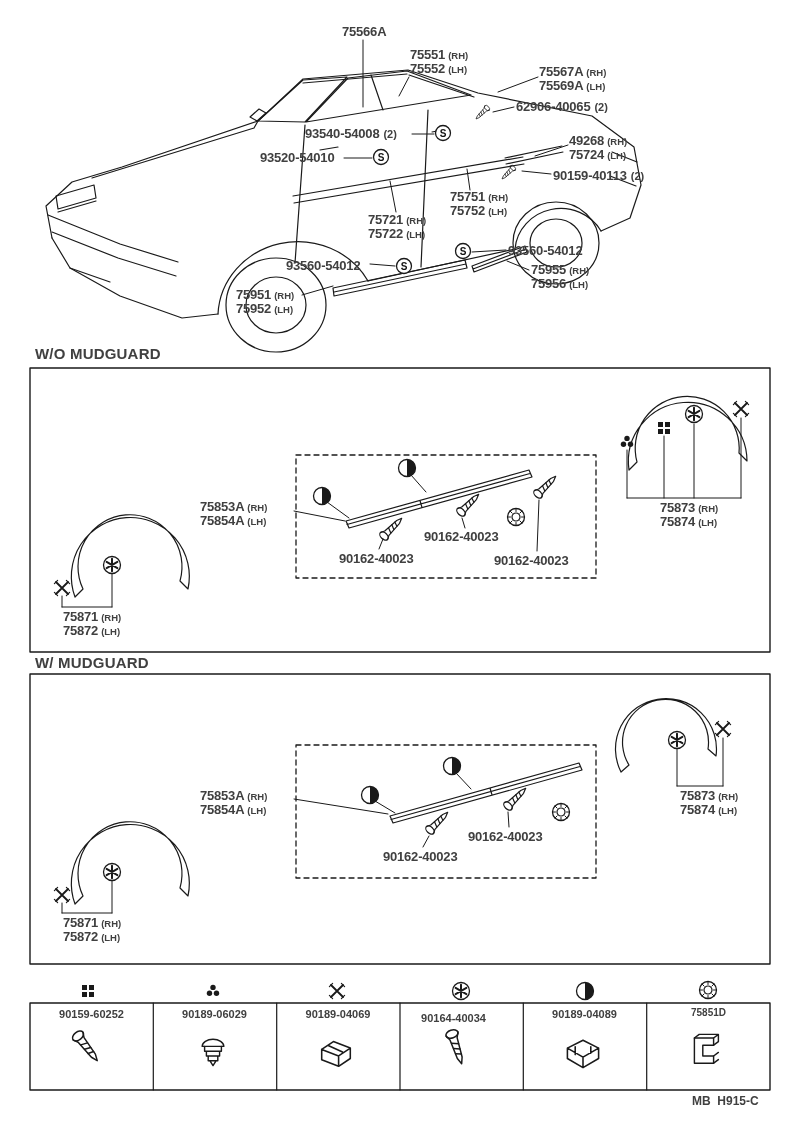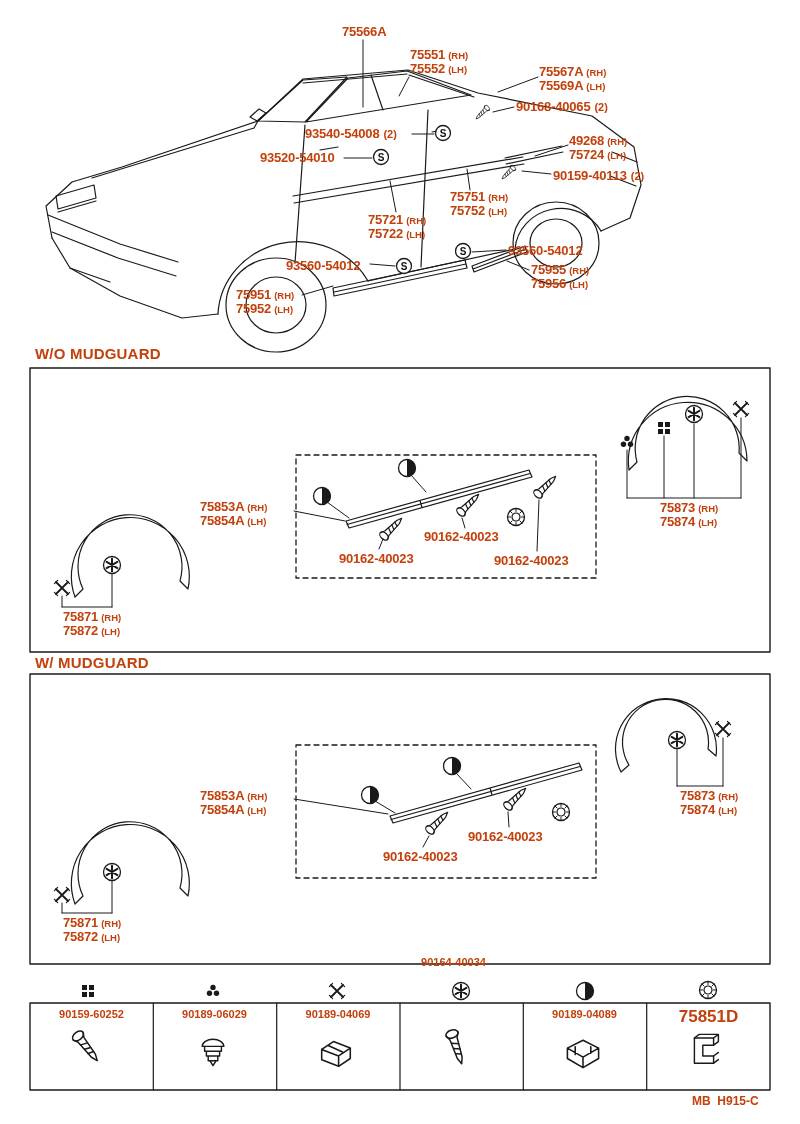--- a/index.html
+++ b/index.html
@@ -1,26 +1,26 @@
 <!DOCTYPE html>
 <html><head>
 <meta charset="utf-8">
 <style>
   html,body{margin:0;padding:0;background:#fff;}
   #page{position:relative;width:800px;height:1124px;background:#fff;overflow:hidden;
-        font-family:"Liberation Sans",sans-serif;color:#c2410c;border-radius:18px;}
+        font-family:"Liberation Sans",sans-serif;color:#404040;border-radius:18px;}
   #art{position:absolute;left:0;top:0;z-index:1;}
   .lbl{position:absolute;white-space:nowrap;line-height:13.5px;z-index:2;}
   .row{height:13.5px;}
   .pn{font-weight:bold;font-size:13px;letter-spacing:-0.2px;}
   .sfx{font-weight:bold;font-size:9.5px;margin-left:3px;}
   .qty{font-weight:bold;font-size:11px;margin-left:4px;}
   .sec-title{position:absolute;font-weight:bold;font-size:15px;letter-spacing:0.2px;z-index:2;}
   .tpn{position:absolute;font-weight:bold;font-size:11px;text-align:center;z-index:2;}
-  .tpn.big{font-size:17px;}
+  .tpn.big{font-size:10px;}
   .footer{position:absolute;font-weight:bold;font-size:12px;white-space:pre;z-index:2;text-align:center;}
   svg text{font-family:"Liberation Sans",sans-serif;}
 </style>
 </head>
 <body>
 
 <div id="page">
 
 <svg id="art" width="800" height="1124" viewBox="0 0 800 1124">
   <defs>
@@ -218,21 +218,21 @@
 </div>
 <div class="lbl" style="left:410px;top:47px">
   <div class="row"><span class="pn">75551</span><span class="sfx">(RH)</span></div>
   <div class="row"><span class="pn">75552</span><span class="sfx">(LH)</span></div>
 </div>
 <div class="lbl" style="left:539px;top:64px">
   <div class="row"><span class="pn">75567A</span><span class="sfx">(RH)</span></div>
   <div class="row"><span class="pn">75569A</span><span class="sfx">(LH)</span></div>
 </div>
 <div class="lbl" style="left:516px;top:99px">
-  <div class="row"><span class="pn">90168-40065</span><span class="qty">(2)</span></div>
+  <div class="row"><span class="pn">62906-40065</span><span class="qty">(2)</span></div>
 </div>
 <div class="lbl" style="left:305px;top:126px">
   <div class="row"><span class="pn">93540-54008</span><span class="qty">(2)</span></div>
 </div>
 <div class="lbl" style="left:260px;top:150px">
   <div class="row"><span class="pn">93520-54010</span></div>
 </div>
 <div class="lbl" style="left:569px;top:133px">
   <div class="row"><span class="pn">49268</span><span class="sfx">(RH)</span></div>
   <div class="row"><span class="pn">75724</span><span class="sfx">(LH)</span></div>
@@ -302,19 +302,19 @@
   <div class="row"><span class="pn">75874</span><span class="sfx">(LH)</span></div>
 </div>
 <div class="lbl" style="left:63px;top:915px">
   <div class="row"><span class="pn">75871</span><span class="sfx">(RH)</span></div>
   <div class="row"><span class="pn">75872</span><span class="sfx">(LH)</span></div>
 </div>
 
 <div class="tpn" style="left:30px;top:1008px;width:123px">90159-60252</div>
 <div class="tpn" style="left:153px;top:1008px;width:123px">90189-06029</div>
 <div class="tpn" style="left:277px;top:1008px;width:122px">90189-04069</div>
-<div class="tpn" style="left:400px;top:956px;width:107px">90164-40034</div>
+<div class="tpn" style="left:400px;top:1012px;width:107px">90164-40034</div>
 <div class="tpn" style="left:523px;top:1008px;width:123px">90189-04089</div>
 <div class="tpn big" style="left:647px;top:1007px;width:123px">75851D</div>
 
 <div class="footer" style="left:692px;top:1094px">MB  H915-C</div>
 
 </div>
 
 </body></html>

